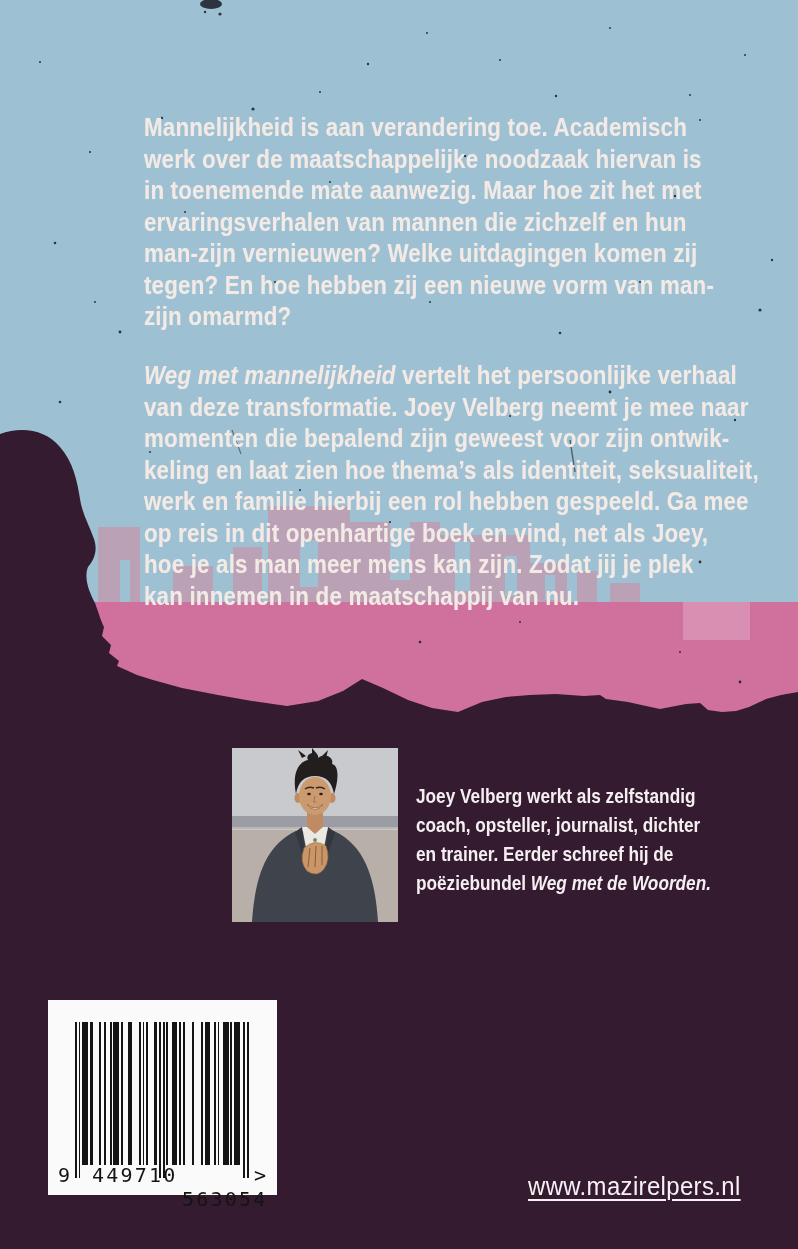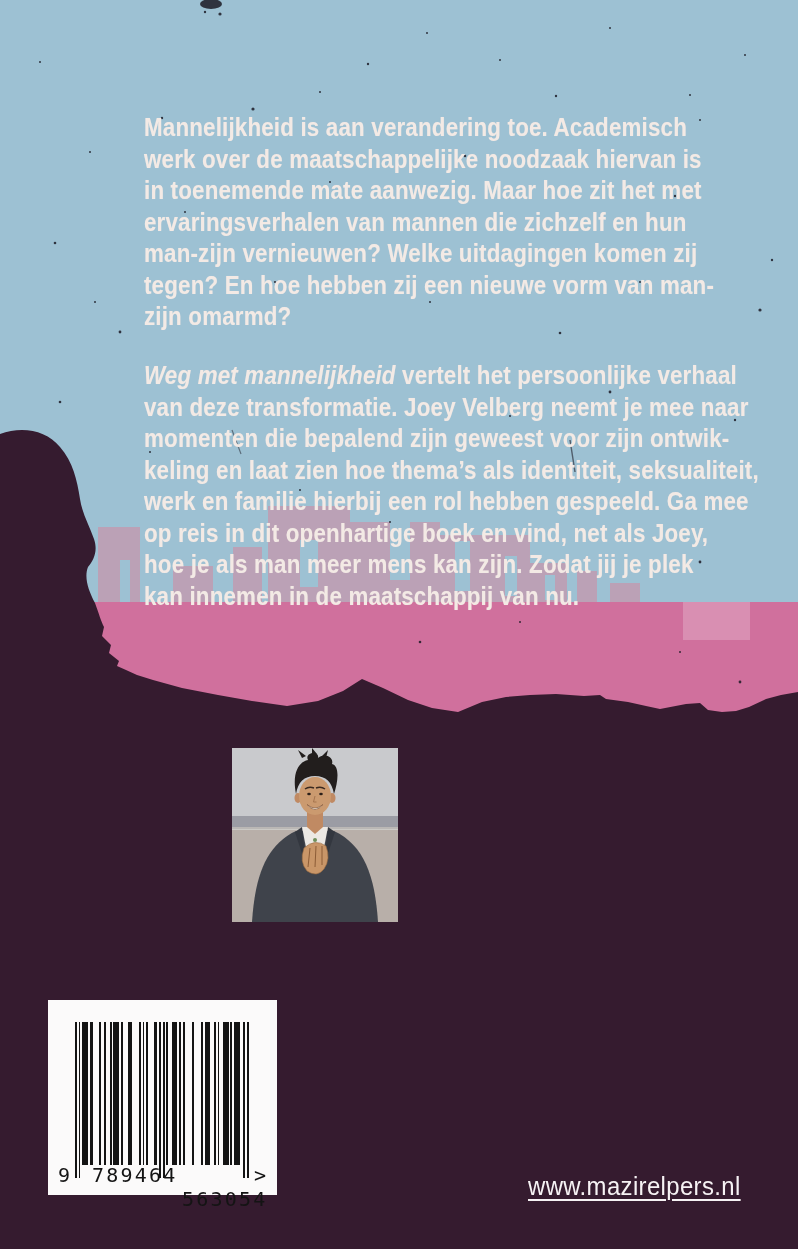--- a/index.html
+++ b/index.html
@@ -189,20 +189,26 @@
       <path d="M73,41 q4,-3 9,-1 M84,40 q5,-2 9,1" stroke="#3a2a20" stroke-width="1.5" fill="none"></path>
       <ellipse cx="77" cy="46" rx="1.8" ry="1.2" fill="#2a1f18"></ellipse>
       <ellipse cx="89" cy="46" rx="1.8" ry="1.2" fill="#2a1f18"></ellipse>
       <path d="M83,48 l-1.5,6 l3,0" stroke="#a5744e" stroke-width="1" fill="none"></path>
       <path d="M75,56.5 q8,7 16,0 q-8,10 -16,0 Z" fill="#fdfbf8" stroke="#8c5f40" stroke-width=".8"></path>
       <path d="M72,100 q-5,14 3,23 q10,7 17,-2 q7,-10 2,-23 q-11,-8 -22,2 Z" fill="#c99668" stroke="#99693f" stroke-width=".6"></path>
       <path d="M78,100 l-2,19 M84,98 l-1,21 M90,98 l0,19" stroke="#8c5c36" stroke-width="1" fill="none"></path>
     </svg>
   </div>
 
+  <div class="bio">
+    <div class="line">Joey Velberg werkt als zelfstandig</div>
+    <div class="line">coach, opsteller, journalist, dichter</div>
+    <div class="line">en trainer. Eerder schreef hij de</div>
+    <div class="line"><span>poëziebundel </span><span class="it">Weg met de Woorden.</span></div>
+  </div>
 
   <div class="barcode-box">
     <div class="bars">
         <div class="module bar guard"></div>
         <div class="module"></div>
         <div class="module bar guard"></div>
         <div class="module"></div>
         <div class="module bar"></div>
         <div class="module bar"></div>
         <div class="module bar"></div>
@@ -290,21 +296,21 @@
         <div class="module bar"></div>
         <div class="module bar"></div>
         <div class="module"></div>
         <div class="module"></div>
         <div class="module bar guard"></div>
         <div class="module"></div>
         <div class="module bar guard"></div>
       </div>
     <div class="digits">
       <span class="d-prefix">9</span>
-      <span class="d-g1">789464</span>
+      <span class="d-g1">449710</span>
       <span class="d-g2">563054</span>
       <span class="d-suffix">&gt;</span>
     </div>
   </div>
 
   <div class="url">www.mazirelpers.nl</div>
 
 </div>
 
 </body></html>

